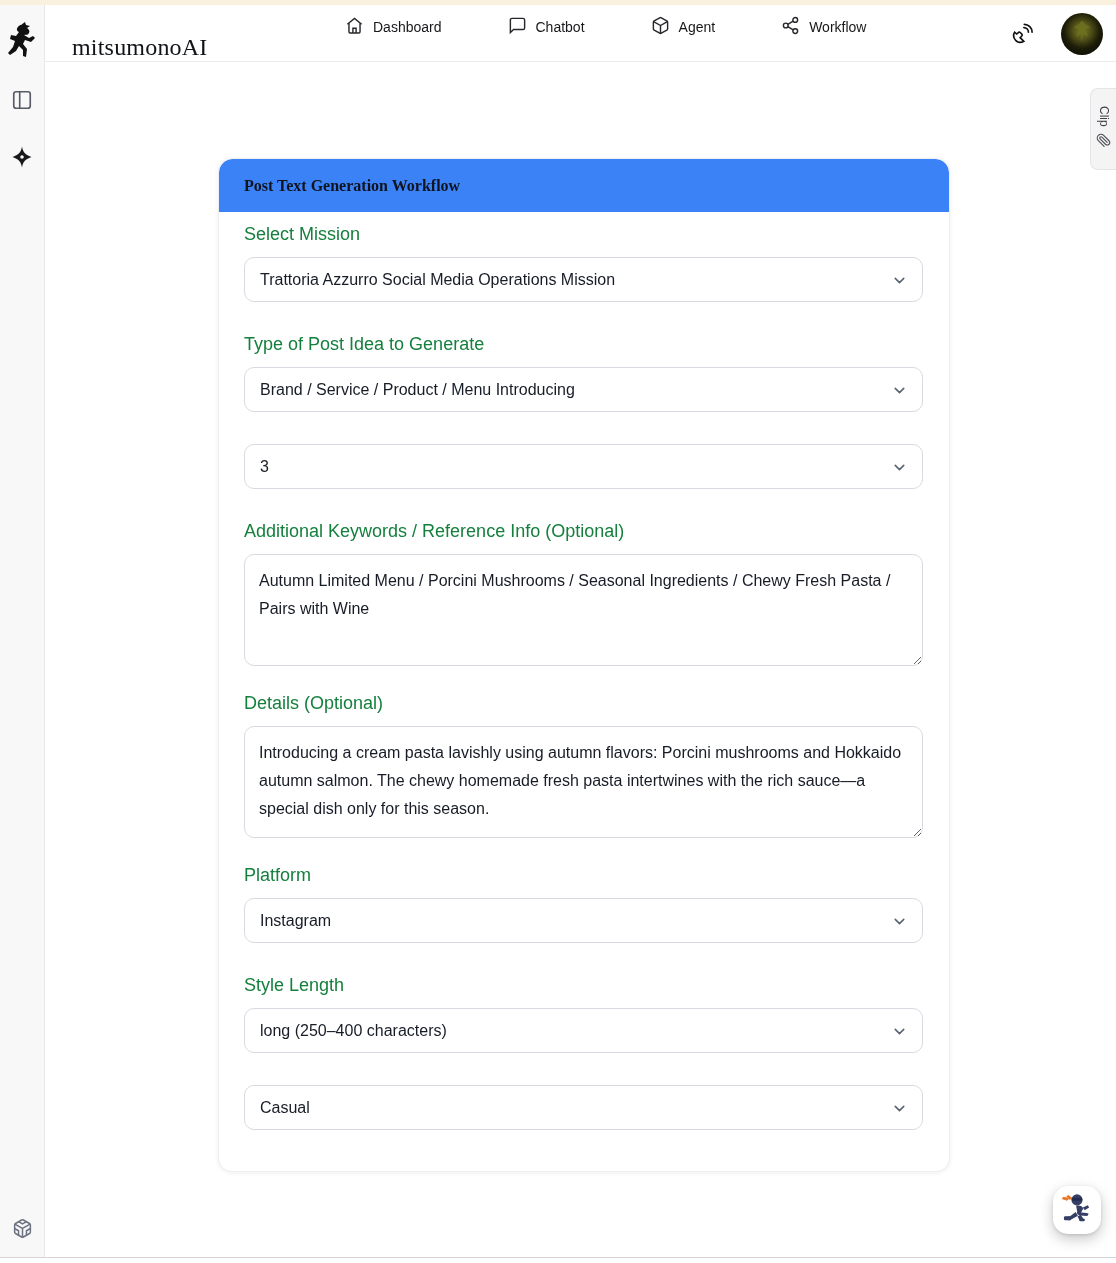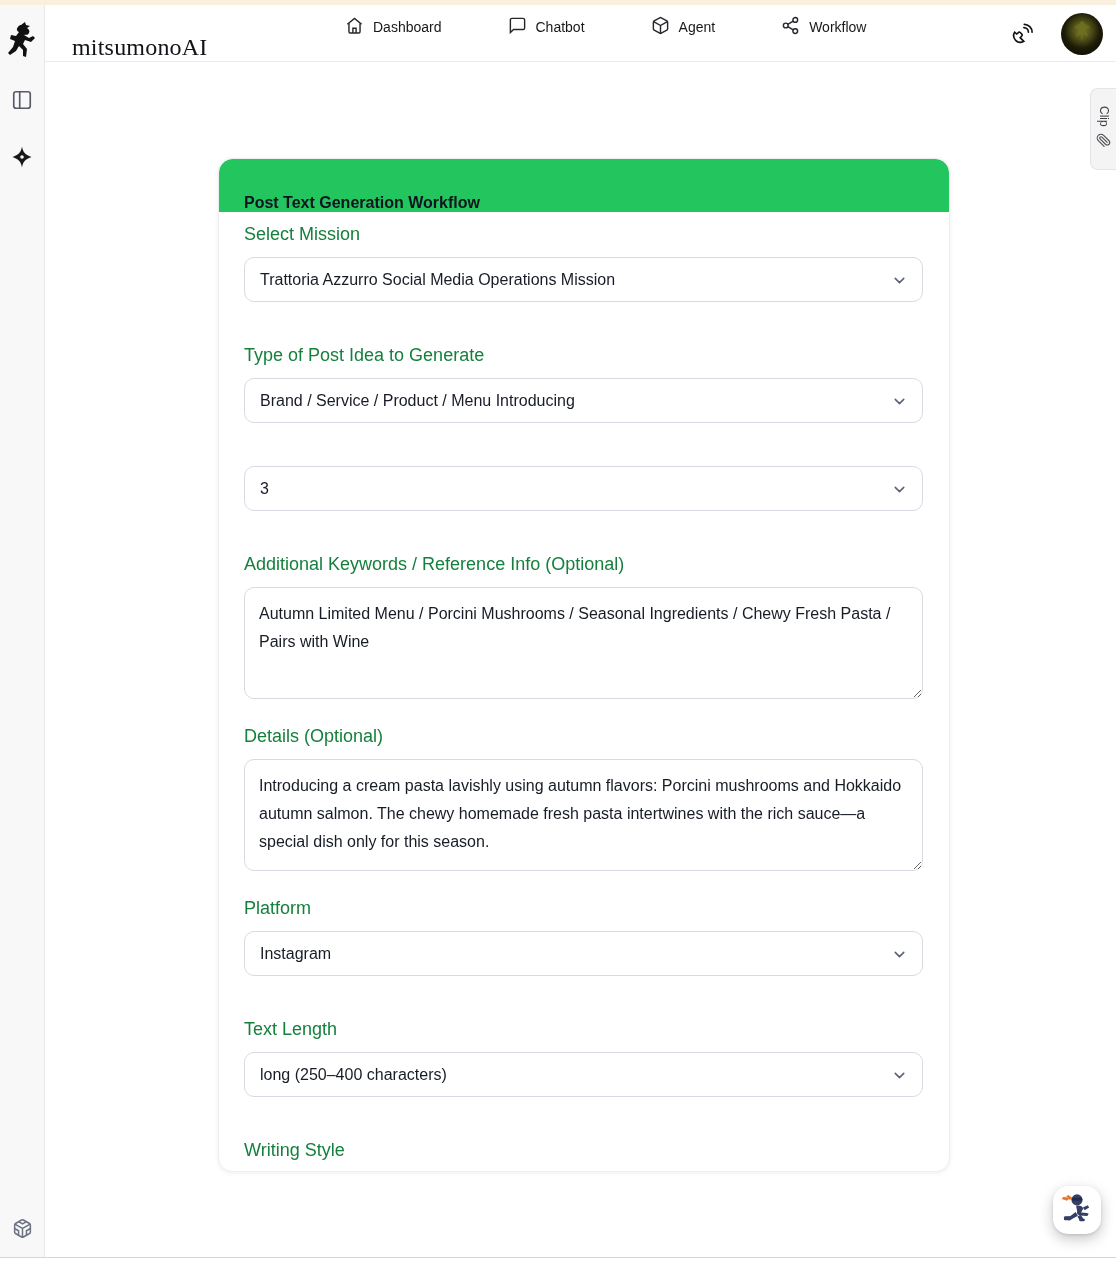--- a/index.html
+++ b/index.html
@@ -69,30 +69,30 @@
     writing-mode: vertical-rl; font-size: 12px; color: #3f3f46;
   }
   
   .card {
     position: absolute; left: 218px; top: 158px; width: 732px; height: 1014px;
     background: #ffffff; border: 1px solid #edeff2; border-radius: 14px;
     box-shadow: 0 1px 4px rgba(15,23,42,.07);
     overflow: hidden; z-index: 5;
   }
   .card-header {
-    height: 53px; background: #22c55e; display: flex; align-items: flex-end;
-    padding-left: 25px; border-radius: 14px 14px 0 0;
+    height: 53px; background: #3b82f6; display: flex; align-items: center;
+    padding-left: 25px; border-radius: 14px 14px 0 0; font-family: Liberation Serif, serif;
   }
   .card-title { font-size: 16px; font-weight: bold; color: #0f1420; }
   .card-body { padding: 12px 26px 0 25px; }
   .field-label { font-size: 18px; color: #15803d; margin-bottom: 12px; }
   .select {
     height: 45px; border: 1px solid #d7dbe1; border-radius: 10px;
     display: flex; align-items: center; padding: 0 24px 0 15px;
-    margin-bottom: 43px; cursor: pointer; background: #fff;
+    margin-bottom: 32px; cursor: pointer; background: #fff;
     position: relative;
   }
   .select .value { font-size: 16px; color: #171c26; }
   .select .chev { position: absolute; right: 14px; top: 14px; }
   textarea.ta {
     width: 100%; height: 112px; border: 1px solid #d7dbe1; border-radius: 10px;
     padding: 12px 14px; font-family: "Liberation Sans", sans-serif;
     font-size: 16px; line-height: 28px; color: #171c26;
     resize: vertical; margin-bottom: 27px; display: block; outline: none;
     background:
@@ -251,31 +251,30 @@
     <div class="field-label">Platform</div>
     <div class="select">
       <span class="value">Instagram</span>
       <span class="chev">
         <svg width="17" height="17" viewBox="0 0 24 24" fill="none" stroke="#596273" stroke-width="2.2" stroke-linecap="round">
             <path d="m6 9 6 6 6-6"></path>
           </svg>
       </span>
     </div>
 
-    <div class="field-label">Text Length</div>
+    <div class="field-label">Style Length</div>
     <div class="select">
       <span class="value">long (250–400 characters)</span>
       <span class="chev">
         <svg width="17" height="17" viewBox="0 0 24 24" fill="none" stroke="#596273" stroke-width="2.2" stroke-linecap="round">
             <path d="m6 9 6 6 6-6"></path>
           </svg>
       </span>
     </div>
 
-    <div class="field-label">Writing Style</div>
     <div class="select">
       <span class="value">Casual</span>
       <span class="chev">
         <svg width="17" height="17" viewBox="0 0 24 24" fill="none" stroke="#596273" stroke-width="2.2" stroke-linecap="round">
             <path d="m6 9 6 6 6-6"></path>
           </svg>
       </span>
     </div>
 
   </div>

